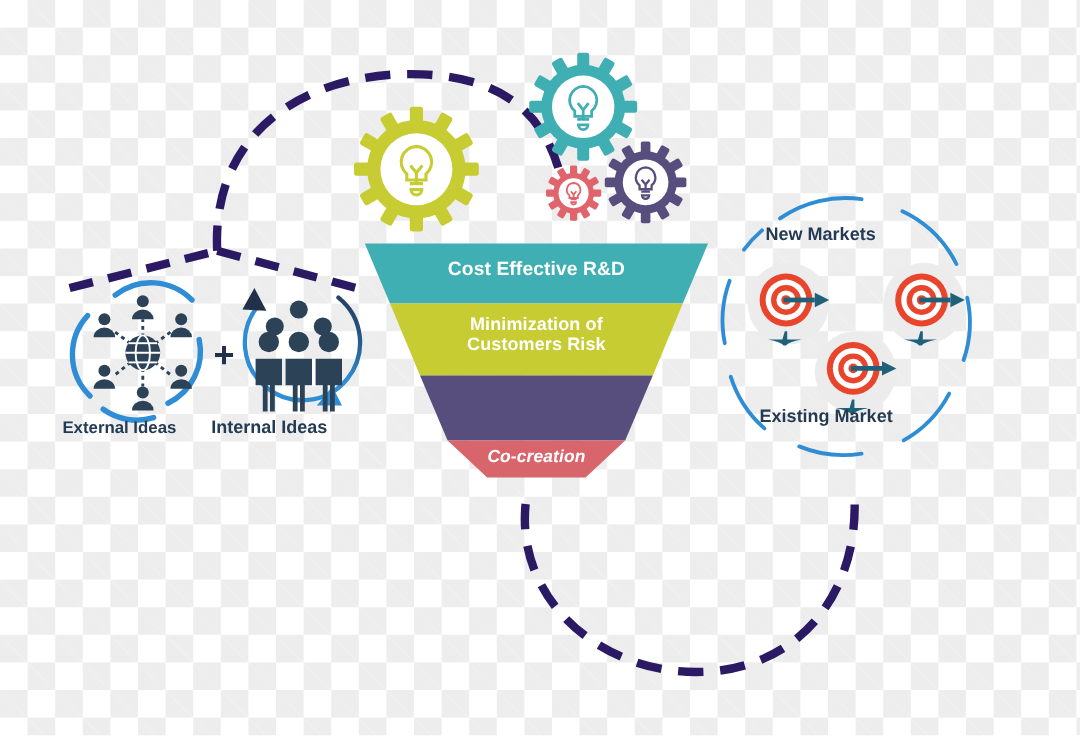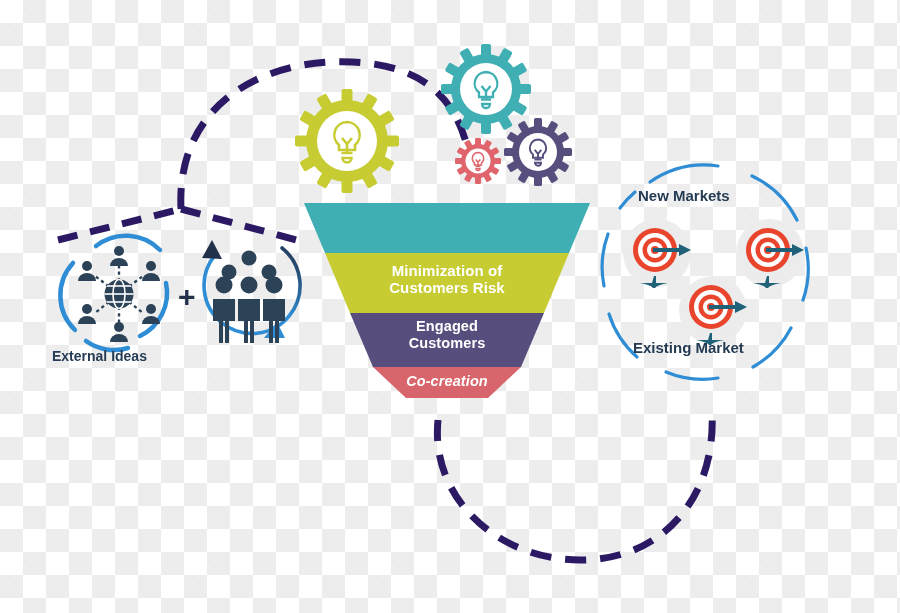--- a/index.html
+++ b/index.html
@@ -146,20 +146,21 @@
         <circle cx="249" cy="285" r="8.5"></circle>
         <path d="M 238 299 h 22 v 22 h -6 v 22 h -4 v -22 h -2 v 22 h -4 v -22 h -6 z"></path>
       </g>
       <g>
         <circle cx="274" cy="285" r="8.5"></circle>
         <path d="M 263 299 h 22 v 22 h -6 v 22 h -4 v -22 h -2 v 22 h -4 v -22 h -6 z"></path>
       </g>
     </g>
   </svg>
 
+  <div class="cap-label" style="left:176px;top:348px;width:150px;font-size:15px;">Internal Ideas</div>
 
   <svg class="layer">
 
     <g transform="translate(347,141)">
       <g fill="#C7CC33">
         <circle cx="0" cy="0" r="41"></circle>
         <g>
           <rect x="-5.5" y="-52" width="11" height="16" rx="2"></rect>
           <rect x="-5.5" y="-52" width="11" height="16" rx="2" transform="rotate(30)"></rect>
           <rect x="-5.5" y="-52" width="11" height="16" rx="2" transform="rotate(60)"></rect>
@@ -261,24 +262,23 @@
     </g>
   </svg>
 
   <svg class="layer">
     <polygon points="304,203 590,203 569,253 325,253" fill="#3FAFB4"></polygon>
     <polygon points="325,253 569,253 544,313 350,313" fill="#C7CC33"></polygon>
     <polygon points="350,313 544,313 521,367 373,367" fill="#574E7E"></polygon>
     <polygon points="373,367 521,367 488,398 406,398" fill="#D9656C"></polygon>
   </svg>
 
+  <div class="funnel-label" style="left:304px;top:216px;width:286px;font-size:16px;">Cost Effective R&amp;D</div>
   <div class="funnel-label" style="left:325px;top:262px;width:244px;font-size:15px;">Minimization of
 Customers Risk</div>
-  <div class="funnel-label" style="left:350px;top:318px;width:194px;font-size:14.5px;">Engaged
-Customers</div>
   <div class="funnel-label" style="left:373px;top:373px;width:148px;font-size:14.5px;font-style:italic;">Co-creation</div>
 
   <svg class="layer">
     <g fill="none" stroke="#2E8DD4" stroke-width="3.2" stroke-linecap="round">
       <path d="M 650 182 A 96 96 0 0 1 718 166"></path>
       <path d="M 752 176 A 96 96 0 0 1 797 220"></path>
       <path d="M 806 248 A 96 96 0 0 1 803 300"></path>
       <path d="M 791 328 A 96 96 0 0 1 753 367"></path>
       <path d="M 718 378 A 96 96 0 0 1 666 372"></path>
       <path d="M 637 357 A 96 96 0 0 1 609 314"></path>

